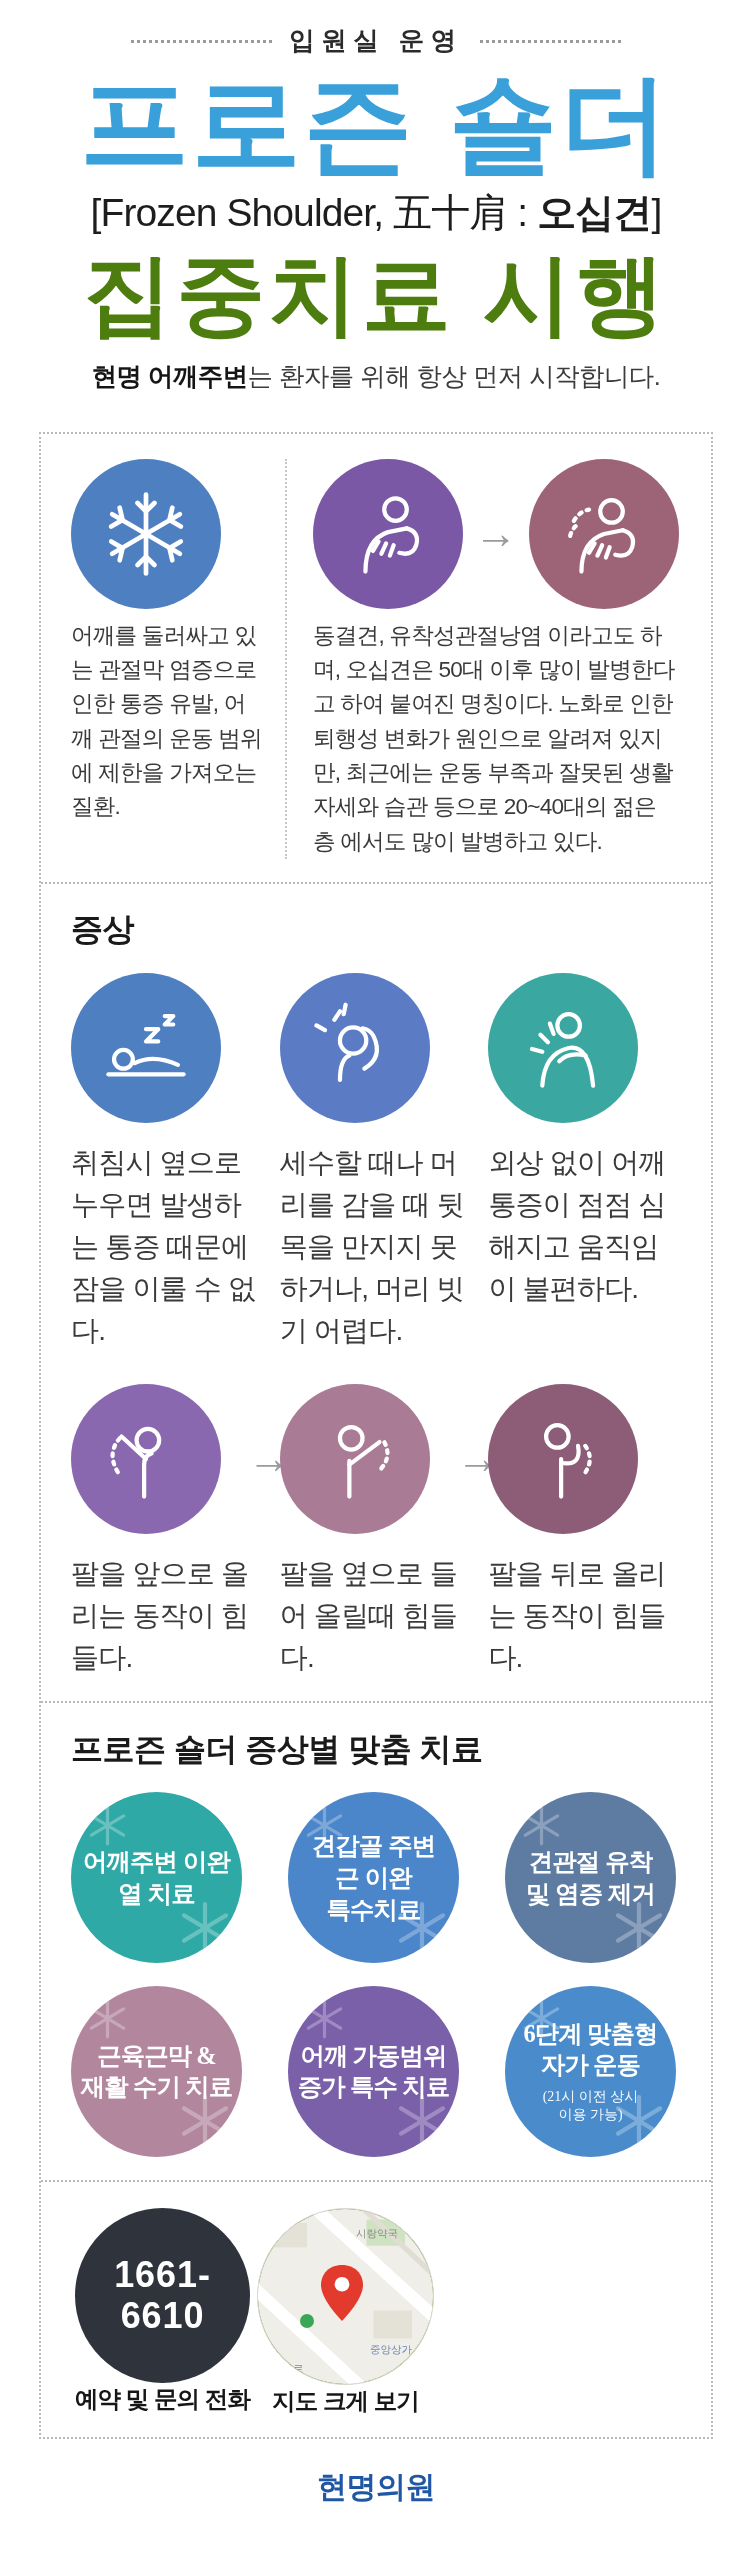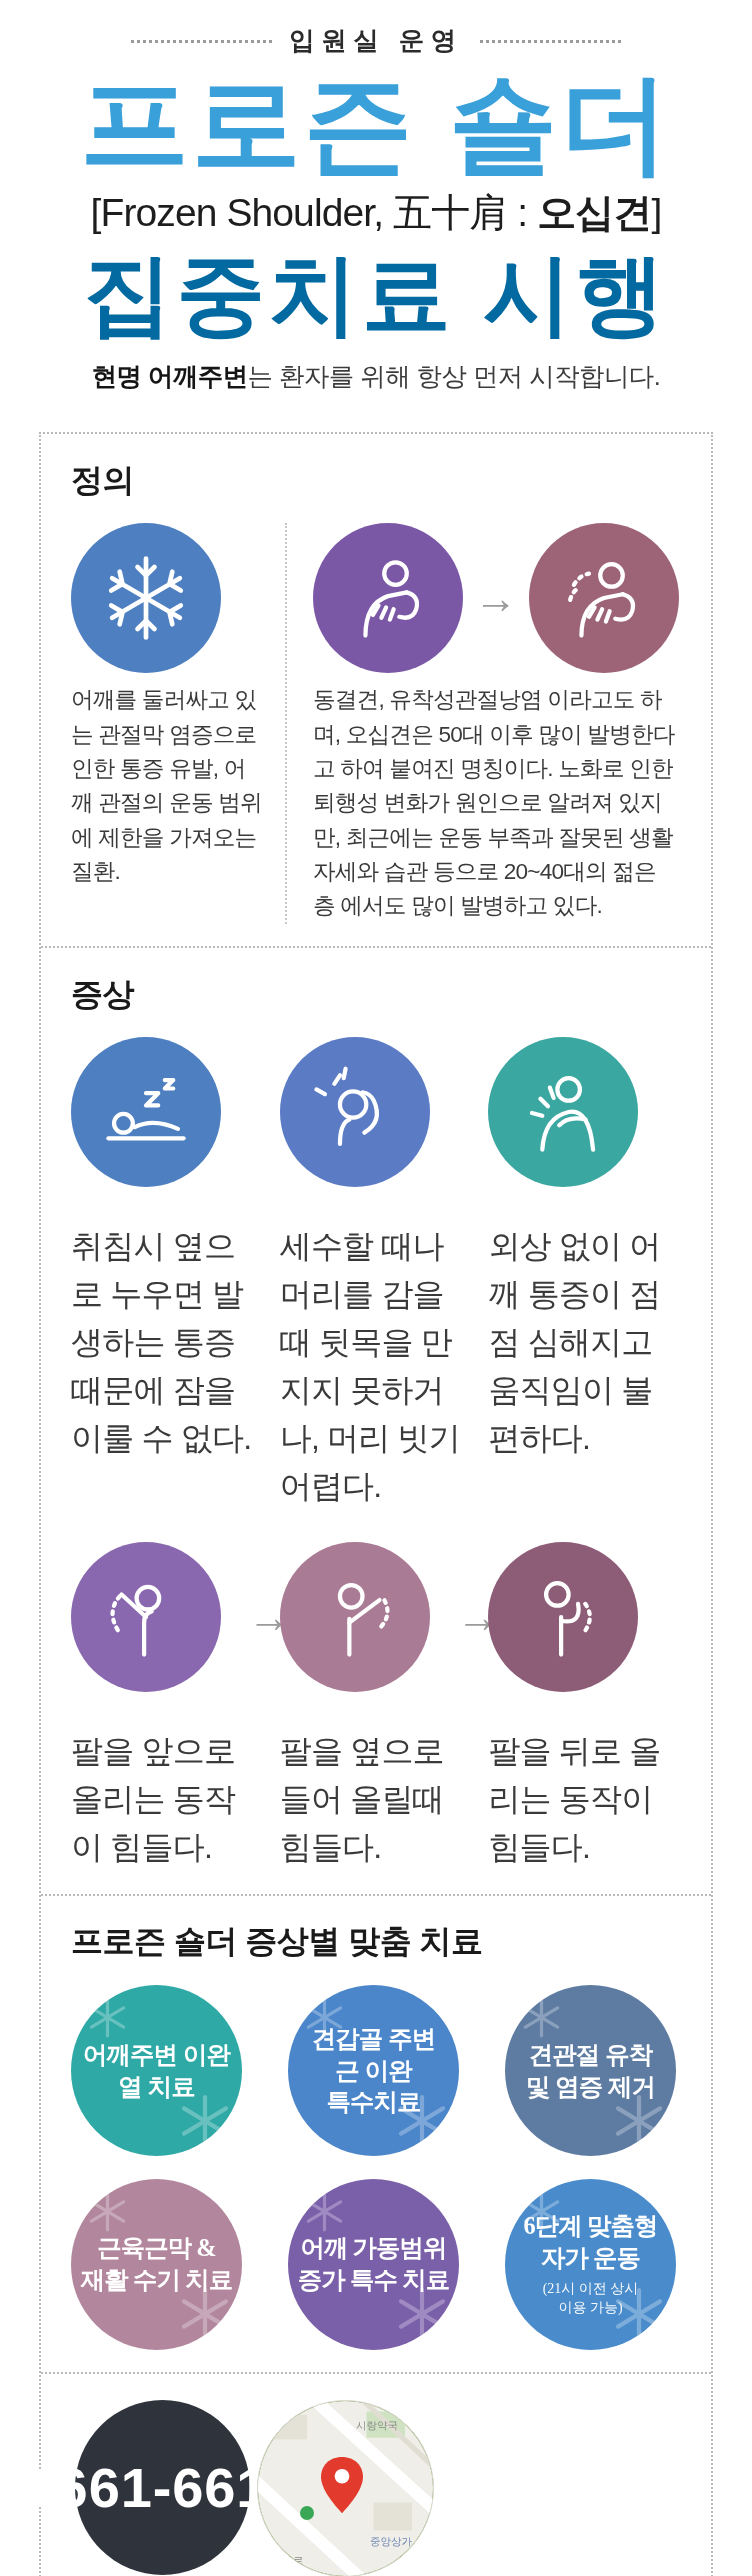--- a/index.html
+++ b/index.html
@@ -7,21 +7,21 @@
   .poster{position:relative;width:752px;height:2576px;overflow:hidden;background:#fff;}
 
   
   .header{text-align:center;padding-top:24.4px;}
   .top-label-row{display:flex;align-items:center;justify-content:center;gap:17px;}
   .dotline{width:141px;height:0;border-top:3.8px dotted #9a9a9a;}
   .top-label{font-size:25.4px;font-weight:bold;letter-spacing:6.6px;color:#2b2b2b;}
   .title{margin:4px 0 0;font-size:109px;font-weight:800;letter-spacing:2.8px;line-height:1.12;}
   .bracket{margin-top:1.9px;font-size:39px;color:#1d1d1d;letter-spacing:-0.9px;}
   .bracket b{font-weight:800;}
-  .title2{margin:7.5px 0 0;font-size:89px;font-weight:800;color:#0369a1;letter-spacing:3.8px;line-height:1.05;}
+  .title2{margin:7.5px 0 0;font-size:89px;font-weight:800;color:#4d7c0f;letter-spacing:3.8px;line-height:1.05;}
   .tagline{margin:19px 0 0;font-size:25.4px;color:#3c3c3c;letter-spacing:-0.5px;}
   .tagline b{color:#151515;}
 
   
   .frame{margin:38px 39px 0;border:2.8px dotted #b9b9b9;}
   .sec{padding:24.4px 30px 22.6px;}
   .sec + .sec{border-top:2.8px dotted #b9b9b9;}
   .sec-h{margin:0 0 20.7px;font-size:32px;font-weight:800;color:#1a1a1a;letter-spacing:-0.5px;}
 
   .circle{border-radius:50%;display:flex;align-items:center;justify-content:center;flex:0 0 auto;}
@@ -33,42 +33,42 @@
   .def-cols{display:flex;}
   .def-left{width:216px;padding-right:22.6px;border-right:2.8px dotted #c6c6c6;box-sizing:border-box;}
   .def-right{flex:1;padding-left:26px;}
   .def-circles{display:flex;align-items:center;gap:11.3px;}
   .body-text{margin:10px 0 0;font-size:22.6px;line-height:1.52;color:#3a3a3a;letter-spacing:-0.8px;}
 
   
   .sym-grid{display:flex;}
   .sym-col{width:188px;}
   .sym-gap{width:20.7px;height:150px;display:flex;align-items:center;justify-content:center;}
-  .sym-text{margin:35px 0 0;font-size:32px;line-height:1.5;color:#3a3a3a;letter-spacing:-0.8px;}
+  .sym-text{margin:19px 0 0;font-size:28px;line-height:1.5;color:#3a3a3a;letter-spacing:-0.8px;}
   .sym-grid.row2{margin-top:32px;}
 
   
   .treat-row{display:flex;gap:46px;}
   .treat-row + .treat-row{margin-top:22.6px;font-family:Liberation Serif, serif;}
   .treat-circle{width:171px;height:171px;border-radius:50%;position:relative;display:flex;flex-direction:column;
     align-items:center;justify-content:center;color:#fff;text-align:center;overflow:hidden;}
   .t-line{font-size:24.4px;font-weight:800;line-height:1.3;letter-spacing:-0.9px;position:relative;z-index:2;}
   .t-sub{font-size:14px;font-weight:400;line-height:1.35;margin-top:6.6px;position:relative;z-index:2;opacity:.95;}
   .wm{position:absolute;opacity:.28;z-index:1;}
   .wm svg{display:block;}
   .wm1{top:11.3px;left:15px;width:43px;height:43px;}
   .wm2{bottom:7.5px;right:9.4px;width:56px;height:56px;}
   .wm1 svg{width:43px;height:43px;}
   .wm2 svg{width:56px;height:56px;}
 
   
   .sec-footer{display:flex;align-items:flex-start;padding:26px 30px 20.7px;}
   .foot-col{width:183px;display:flex;flex-direction:column;align-items:center;}
-  .phone-circle{width:175px;height:175px;border-radius:50%;display:flex;flex-direction:row;align-items:center;
-    justify-content:center;color:#fff;font-weight:800;font-size:56px;line-height:1.15;letter-spacing:0.9px;}
+  .phone-circle{width:175px;height:175px;border-radius:50%;display:flex;flex-direction:column;align-items:center;
+    justify-content:center;color:#fff;font-weight:800;font-size:36px;line-height:1.15;letter-spacing:0.9px;}
   .foot-caption{margin-top:0;font-size:23.5px;font-weight:800;color:#161616;letter-spacing:-0.9px;white-space:nowrap;}
   .clinic-block{flex:1;text-align:center;padding-top:20.7px;}
   .clinic-title{margin:0;font-size:52px;font-weight:800;letter-spacing:0.9px;color:#131313;}
   .clinic-name{margin:1.9px 0 0;font-size:75px;font-weight:800;letter-spacing:1.9px;color:#0c0c0c;}
   .map-circle{width:175px;height:175px;border-radius:50%;overflow:hidden;border:0.9px solid #dcdcd6;background:#4d7c0f;}
   .map-circle svg{width:100%;height:100%;display:block;}
 
   
   .logo-row{display:flex;justify-content:center;align-items:center;gap:8.5px;margin-top:28px;}
   .logo-text{font-size:30px;font-weight:800;letter-spacing:-0.5px;}
@@ -90,21 +90,20 @@
     </div>
     <h2 class="title2">집중치료 시행</h2>
     <p class="tagline">
       <b>현명 어깨주변</b><span>는 환자를 위해 항상 먼저 시작합니다.</span>
     </p>
   </header>
 
   <div class="frame">
 
     <section class="sec">
-      <h3 class="sec-h">정의</h3>
       <div class="def-cols">
 
         <div class="def-left">
           <div class="circle c160" style="background-color: rgb(78, 127, 192);">
             <svg class="icon" viewBox="0 0 100 100">
               <g stroke="#fff" stroke-width="5" fill="none" stroke-linecap="round" stroke-linejoin="round">
                 <line x1="50" y1="8" x2="50" y2="92"></line>
                 <line x1="14" y1="29" x2="86" y2="71"></line>
                 <line x1="86" y1="29" x2="14" y2="71"></line>
                 <polyline points="41,17 50,26 59,17"></polyline>

